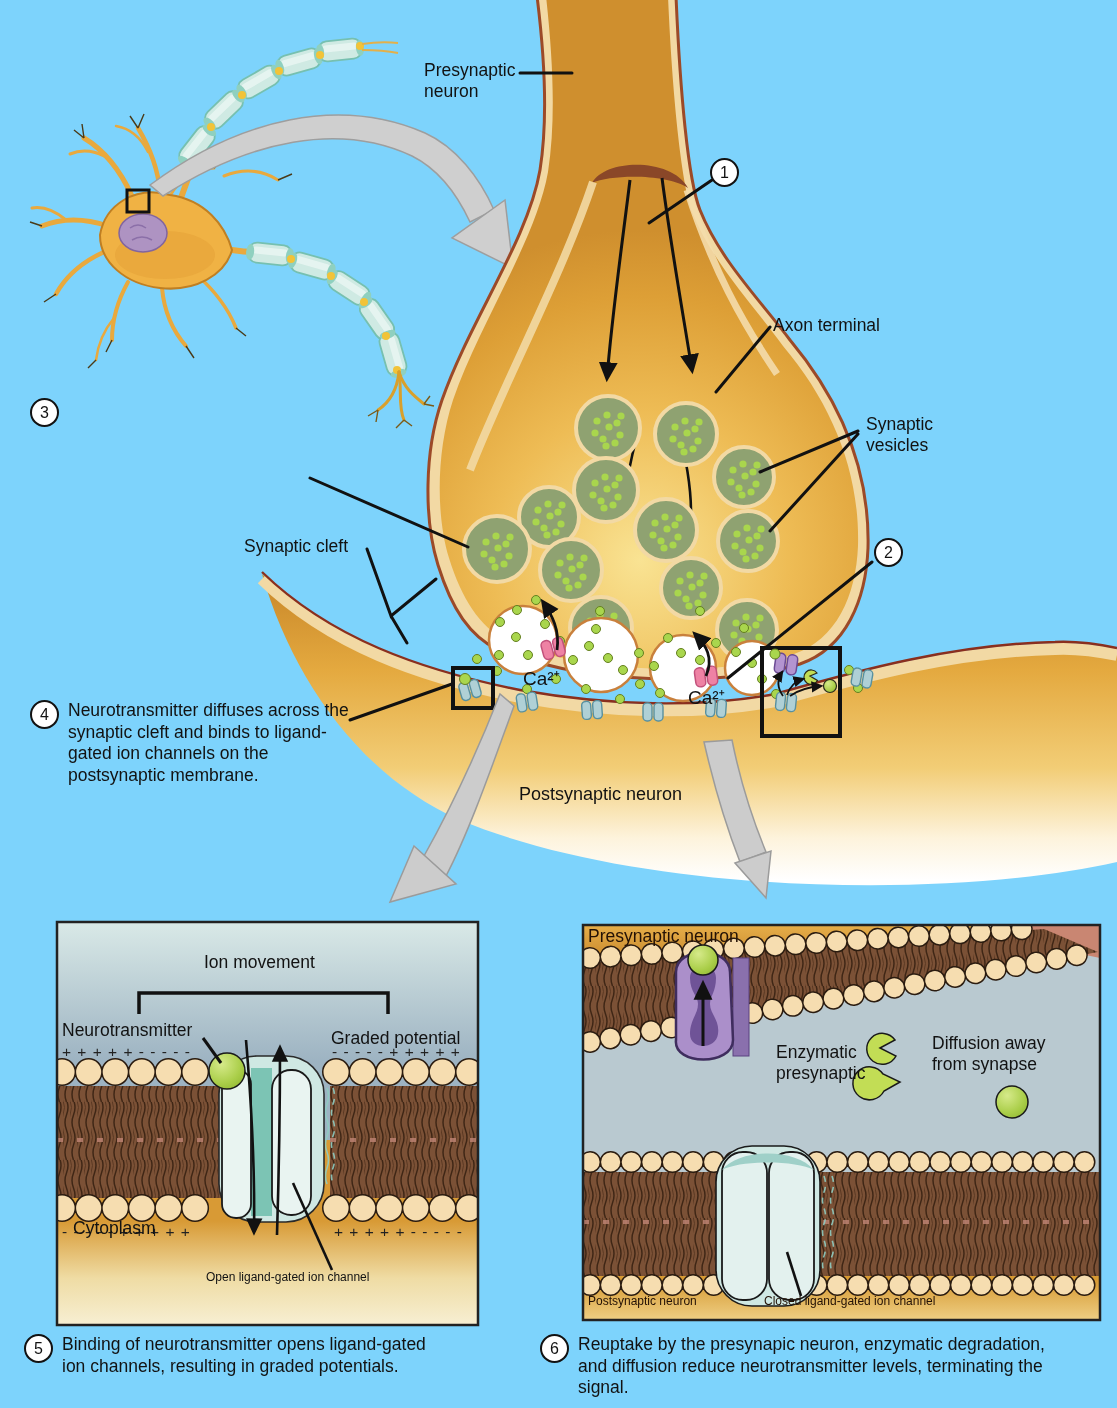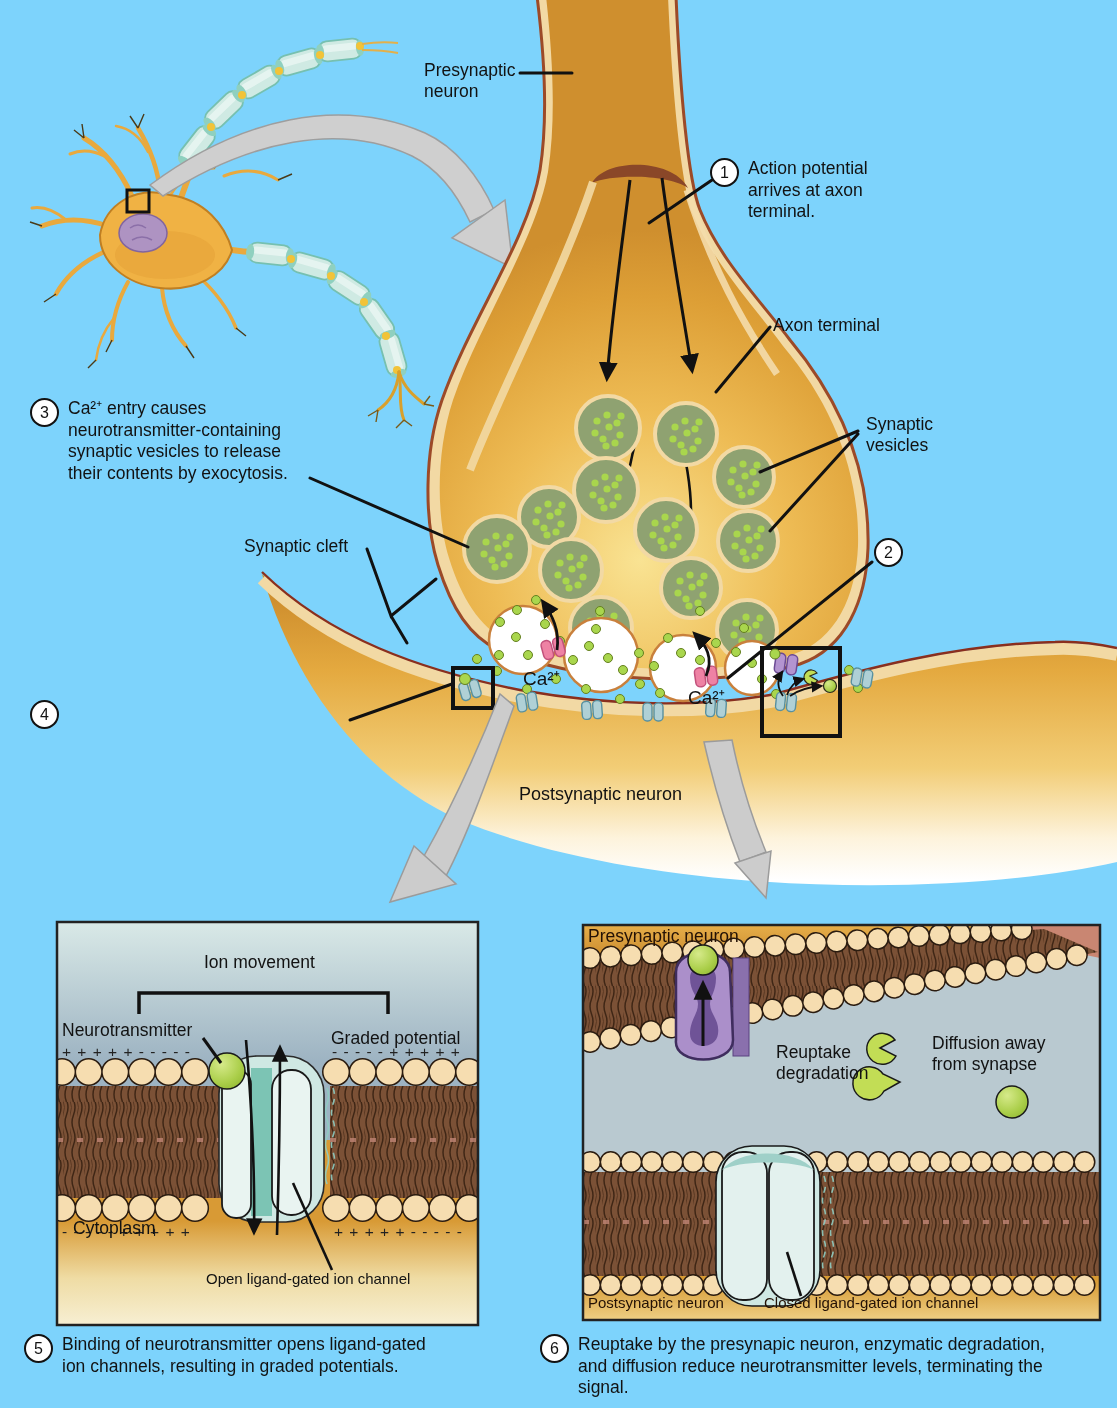--- a/index.html
+++ b/index.html
@@ -6,21 +6,21 @@
   #canvas{position:relative;width:1117px;height:1408px;background:#7dd3fc;overflow:hidden;
           font-family:"Liberation Sans",sans-serif;}
   #art{position:absolute;left:0;top:0;}
   .lbl{position:absolute;font:17.5px/1.22 "Liberation Sans",sans-serif;color:#121212;}
   .nowrap{white-space:nowrap;}
   .step{position:absolute;display:flex;gap:9px;align-items:flex-start;}
   .badge{flex:0 0 auto;width:25px;height:25px;border:2px solid #121212;border-radius:50%;
          text-align:center;line-height:25px;font-size:16px;color:#121212;background:#fff;}
   .stept{font:17.5px/1.24 "Liberation Sans",sans-serif;color:#121212;}
   .chg{position:absolute;font:15.5px/1 "Liberation Sans",sans-serif;color:#222;white-space:nowrap;letter-spacing:1px;}
-  .small{font-size:15px;}
+  .small{font-size:12px;}
   .center{text-align:center;}
 </style>
 </head>
 <body>
 
 <div id="canvas">
 
 <svg id="art" width="1117" height="1408" viewBox="0 0 1117 1408">
   <defs>
     <marker id="ab" viewBox="0 0 10 10" refX="7.5" refY="5" markerWidth="7" markerHeight="7" orient="auto">
@@ -434,59 +434,58 @@
       <path d="M787,1252 L801,1296" stroke="#111" stroke-width="2.6"></path>
     </g>
     <rect x="583" y="925" width="517" height="395" fill="none" stroke="#222" stroke-width="2.5"></rect>
   </g>
 </svg>
 
 <div class="lbl" style="left:424px;top:60px;width:104px;">Presynaptic neuron</div>
 
 <div class="step" style="left:710px;top:158px;">
   <span class="badge">1</span>
-  <div class="stept" style="width:135px;">Action potential arrives at axon terminal.</div>
 </div>
 
 <div class="lbl nowrap" style="left:773px;top:315px;">Axon terminal</div>
 
 <div class="lbl" style="left:866px;top:414px;width:95px;">Synaptic vesicles</div>
 
 <div class="step" style="left:30px;top:398px;">
   <span class="badge">3</span>
-  <div class="stept" style="width:238px;">Ca²⁺ entry causes neurotransmitter-containing synaptic vesicles to release their contents by exocytosis.</div>
 </div>
 
 <div class="lbl nowrap" style="left:244px;top:536px;">Synaptic cleft</div>
 
 <div class="step" style="left:874px;top:538px;">
   <span class="badge">2</span>
 </div>
 
 <div class="lbl nowrap" style="left:523px;top:667px;font-size:19px;">Ca²⁺</div>
 <div class="lbl nowrap" style="left:688px;top:686px;font-size:19px;">Ca²⁺</div>
 
 <div class="step" style="left:30px;top:700px;">
   <span class="badge">4</span>
+  <div class="stept" style="width:285px;">Neurotransmitter diffuses across the synaptic cleft and binds to ligand-gated ion channels on the postsynaptic membrane.</div>
 </div>
 
 <div class="lbl nowrap" style="left:519px;top:784px;font-size:18px;">Postsynaptic neuron</div>
 
 <div class="lbl nowrap" style="left:204px;top:952px;">Ion movement</div>
 <div class="lbl nowrap" style="left:62px;top:1020px;">Neurotransmitter</div>
 <div class="lbl nowrap" style="left:331px;top:1028px;">Graded potential</div>
 <div class="chg" style="left:62px;top:1044px;">+ + + + + - - - - -</div>
 <div class="chg" style="left:332px;top:1044px;">- - - - - + + + + +</div>
 <div class="chg" style="left:62px;top:1224px;">- - - - - + + + + +</div>
 <div class="chg" style="left:334px;top:1224px;">+ + + + + - - - - -</div>
 <div class="lbl nowrap small" style="left:206px;top:1270px;">Open ligand-gated ion channel</div>
 <div class="lbl nowrap" style="left:73px;top:1218px;">Cytoplasm</div>
 
 <div class="lbl nowrap" style="left:588px;top:926px;color:#231105;">Presynaptic neuron</div>
-<div class="lbl" style="left:776px;top:1042px;width:115px;">Reuptake degradation</div>
+<div class="lbl" style="left:776px;top:1042px;width:115px;">Enzymatic presynaptic</div>
 <div class="lbl" style="left:932px;top:1033px;width:135px;">Diffusion away from synapse</div>
 <div class="lbl nowrap small" style="left:588px;top:1294px;color:#231105;">Postsynaptic neuron</div>
 <div class="lbl nowrap small" style="left:764px;top:1294px;color:#231105;">Closed ligand-gated ion channel</div>
 
 <div class="step" style="left:24px;top:1334px;">
   <span class="badge">5</span>
   <div class="stept" style="width:372px;">Binding of neurotransmitter opens ligand-gated ion channels, resulting in graded potentials.</div>
 </div>
 <div class="step" style="left:540px;top:1334px;">
   <span class="badge">6</span>

